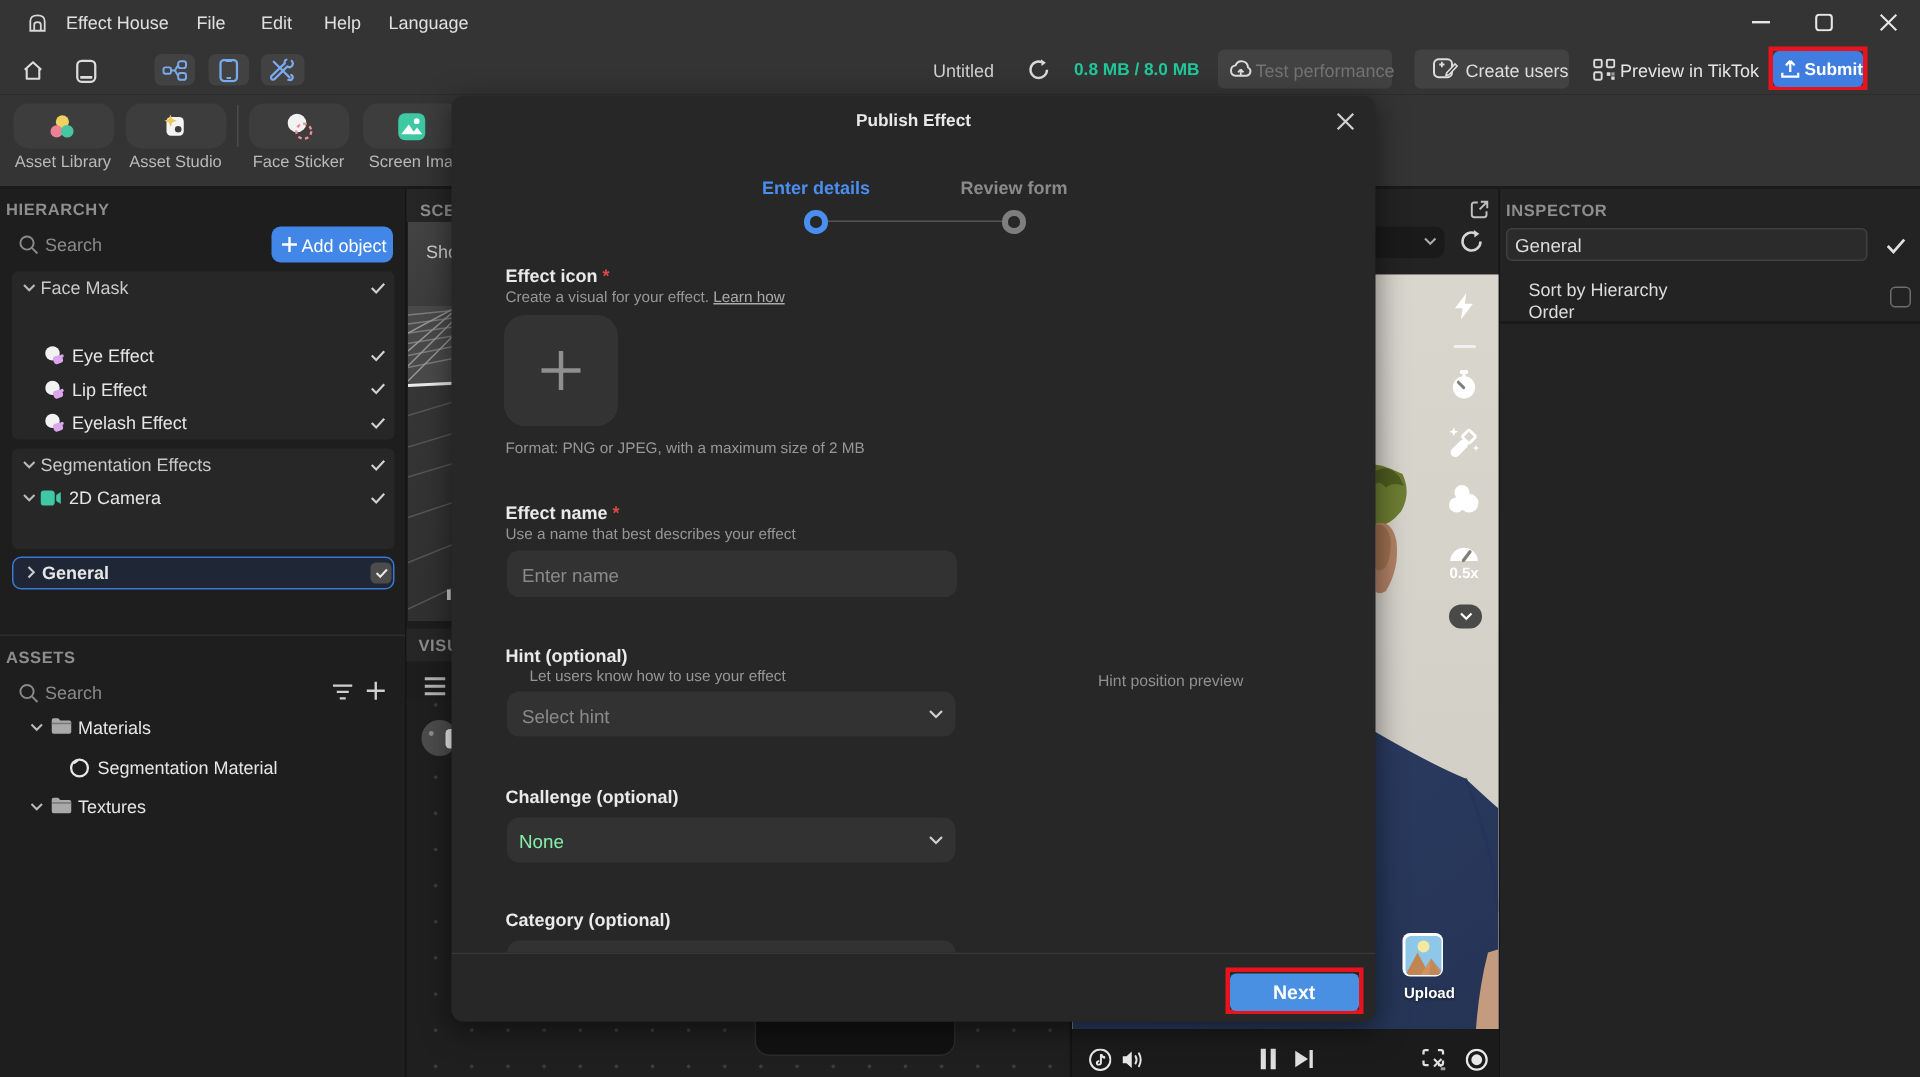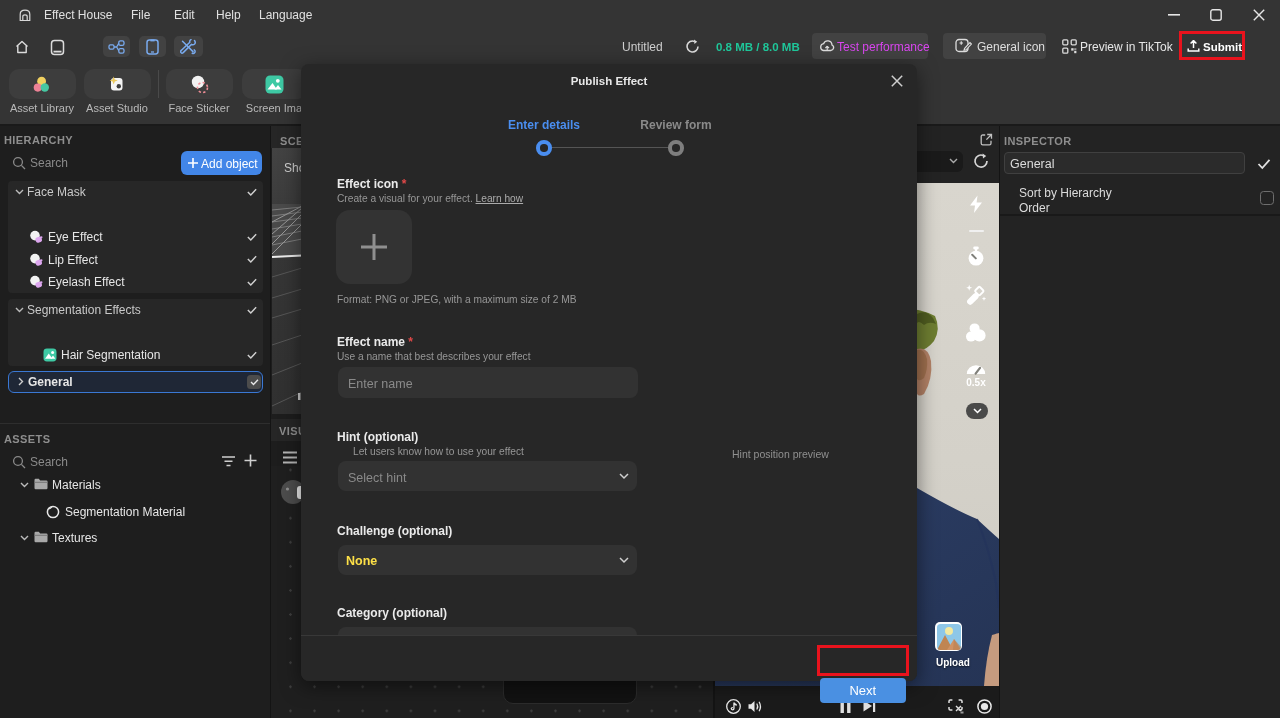--- a/index.html
+++ b/index.html
@@ -21,21 +21,21 @@
   .row { position:absolute; height:22px; line-height:22px; font-size:12px; color:#e6e6e6; width:270px; }
   .rowg { color:#c9c9c9; }
   .chk { position:absolute; right:12px; top:4.5px; width:12px; height:12px; }
   .gbtn { position:absolute; background:#2d2d2d; border-radius:4px; }
   .modal { position:absolute; left:301px; top:64px; width:616px; height:617px; background:#272727;
      border-radius:8px; box-shadow:0 5px 20px rgba(0,0,0,0.5); }
   .mlabel { font-size:12px; font-weight:bold; color:#eaeaea; }
   .mdesc { font-size:10.2px; color:#979797; }
   .minput { position:absolute; background:#323232; border-radius:8px; }
   .red { color:#e04848; }
-  .blue-btn { background:#4a90e2; border-radius:4px; color:#fff; font-weight:normal;margin-top:29px; }
+  .blue-btn { background:#4a90e2; border-radius:4px; color:#fff; font-weight:bold; }
   .redbox { position:absolute; border:3px solid #e9131d; }
   svg { display:block; }
 </style>
 </head>
 <body>
 <div id="app">
 
   <div class="titlebar">
     <svg class="abs" style="left:17px;top:7px" width="16" height="16" viewBox="0 0 16 16">
       <path d="M3.2 13.5 V7.2 Q3.2 3.2 8 3.2 Q12.8 3.2 12.8 7.2 V13.5 Z M5.8 13.5 V9.5 Q5.8 7.8 8 7.8 Q10.2 7.8 10.2 9.5 V13.5" fill="none" stroke="#d8d8d8" stroke-width="1.2"></path>
@@ -91,28 +91,28 @@
   <svg class="abs" style="left:685px;top:39px" width="15" height="15" viewBox="0 0 15 15">
     <path d="M13 7.5 A5.5 5.5 0 1 1 9.6 2.4" fill="none" stroke="#dadada" stroke-width="1.6"></path>
     <path d="M9 0.5 L12.2 2.8 L9.4 5" fill="#dadada"></path>
   </svg>
   <div class="menu" style="left:716px;top:41px;color:#1fc79a;font-weight:bold;font-size:11.5px">0.8 MB / 8.0 MB</div>
   <div class="gbtn" style="left:812px;top:33px;width:116px;height:26px;background:#424242"></div>
   <svg class="abs" style="left:819px;top:38px" width="16" height="16" viewBox="0 0 16 16">
     <path d="M4.5 12.5 A3.5 3.5 0 0 1 4.7 5.6 A4.3 4.3 0 0 1 13 7 A2.9 2.9 0 0 1 11.8 12.5 Z" fill="none" stroke="#dcdcdc" stroke-width="1.3"></path>
     <path d="M8.2 12.8 V8.6 M8.2 8.2 L6.4 10.2 M8.2 8.2 L10 10.2" stroke="#dcdcdc" stroke-width="1.2" fill="none"></path>
   </svg>
-  <div class="menu" style="left:837px;top:40px;color:#d946ef">Test performance</div>
+  <div class="menu" style="left:837px;top:40px;color:#737373">Test performance</div>
   <div class="gbtn" style="left:943px;top:33px;width:103px;height:26px;background:#424242"></div>
   <svg class="abs" style="left:955px;top:38px" width="17" height="16" viewBox="0 0 17 16">
     <rect x="1" y="1.5" width="12" height="12" rx="3" fill="none" stroke="#dcdcdc" stroke-width="1.3"></rect>
     <path d="M4.5 5 H8 M6.25 3.2 V6.8" stroke="#dcdcdc" stroke-width="1.2"></path>
     <path d="M9.5 10.5 L15 4.6 L16.4 6 L11 11.8 L9 12.2 Z" fill="#3a3a3a" stroke="#dcdcdc" stroke-width="1.1"></path>
   </svg>
-  <div class="menu" style="left:977px;top:40px;color:#dedede">General icon</div>
+  <div class="menu" style="left:977px;top:40px;color:#dedede">Create users</div>
   <svg class="abs" style="left:1062px;top:39px" width="15" height="15" viewBox="0 0 15 15">
     <g fill="none" stroke="#dcdcdc" stroke-width="1.3">
       <rect x="0.8" y="0.8" width="5" height="5" rx="1"></rect>
       <rect x="9.2" y="0.8" width="5" height="5" rx="1"></rect>
       <rect x="0.8" y="9.2" width="5" height="5" rx="1"></rect>
     </g>
     <rect x="9.2" y="9.2" width="2.4" height="2.4" fill="#dcdcdc"></rect>
     <rect x="12.2" y="12" width="2.2" height="2.2" fill="#dcdcdc"></rect>
     <rect x="12.2" y="9.2" width="2.2" height="2.2" fill="#dcdcdc" opacity="0.6"></rect>
   </svg>
@@ -218,28 +218,30 @@
 
   <div class="row rowg" style="left:0;top:299px">
     <svg class="abs" style="left:15px;top:8px" width="9" height="6" viewBox="0 0 9 6">
         <path d="M1 1 L4.5 4.5 L8 1" fill="none" stroke="#bbb" stroke-width="1.4"></path>
       </svg>
     <span style="position:absolute;left:27px">Segmentation Effects</span>
     <svg class="chk" viewBox="0 0 13 13">
         <path d="M2 6.5 L5.2 9.7 L11 3.5" fill="none" stroke="#d0d0d0" stroke-width="1.6"></path>
       </svg>
   </div>
-  <div class="row" style="left:0;top:344px">
-    <svg class="abs" style="left:43px;top:4px" width="14" height="14" viewBox="0 0 14 14">
-        <rect x="0.5" y="0.5" width="13" height="13" rx="3.4" fill="#3ec9a4"></rect>
-        <circle cx="9.6" cy="4.4" r="1.5" fill="#fff"></circle>
-        <path d="M2 10.8 L5.8 5.6 L9.4 10.8 Z" fill="#fff"></path>
-        <path d="M7.4 10.8 L10 7.4 L12.4 10.8 Z" fill="#fff"></path>
-      </svg>
-    <span style="position:absolute;left:61px">Hair Segmentation</span>
+  <div class="row" style="left:0;top:321px">
+    <svg class="abs" style="left:15px;top:8px" width="9" height="6" viewBox="0 0 9 6">
+        <path d="M1 1 L4.5 4.5 L8 1" fill="none" stroke="#bbb" stroke-width="1.4"></path>
+      </svg>
+    <svg class="abs" style="left:27px;top:5px" width="14" height="12" viewBox="0 0 14 12">
+        <rect x="0" y="1" width="9.5" height="10" rx="2.4" fill="#3ec9a4"></rect>
+        <path d="M10.5 4 L13.5 2 V10 L10.5 8 Z" fill="#3ec9a4"></path>
+        <rect x="10.8" y="4.6" width="2.4" height="2.8" fill="#3ec9a4"></rect>
+      </svg>
+    <span style="position:absolute;left:46px">2D Camera</span>
     <svg class="chk" viewBox="0 0 13 13">
         <path d="M2 6.5 L5.2 9.7 L11 3.5" fill="none" stroke="#d0d0d0" stroke-width="1.6"></path>
       </svg>
   </div>
 
   <div class="abs" style="left:8px;top:371px;width:255px;height:22px;background:#1f2736;border:1.5px solid #3a78d4;border-radius:6px"></div>
   <div class="row" style="left:0;top:371px;font-weight:bold">
     <svg class="abs" style="left:18px;top:6px" width="6" height="9" viewBox="0 0 6 9">
         <path d="M1 1 L4.5 4.5 L1 8" fill="none" stroke="#ccc" stroke-width="1.4"></path>
       </svg>
@@ -497,21 +499,21 @@
     <div class="mdesc abs" style="left:52px;top:382px">Let users know how to use your effect</div>
     <div class="minput" style="left:37px;top:397px;width:299px;height:30px"></div>
     <div class="abs" style="left:47px;top:407px;font-size:12.5px;color:#8a8a8a">Select hint</div>
     <svg class="abs" style="left:318px;top:409px" width="10" height="7" viewBox="0 0 10 7">
         <path d="M1 1 L5 5 L9 1" fill="none" stroke="#cfcfcf" stroke-width="1.5"></path>
       </svg>
     <div class="abs" style="left:431px;top:384px;font-size:10.5px;color:#909090">Hint position preview</div>
 
     <div class="mlabel abs" style="left:36px;top:460px">Challenge (optional)</div>
     <div class="minput" style="left:37px;top:481px;width:299px;height:30px"></div>
-    <div class="abs" style="left:45px;top:490px;font-size:12.5px;font-weight:bold;color:#fde047">None</div>
+    <div class="abs" style="left:45px;top:490px;font-size:12.5px;font-weight:normal;color:#86efac">None</div>
     <svg class="abs" style="left:318px;top:493px" width="10" height="7" viewBox="0 0 10 7">
         <path d="M1 1 L5 5 L9 1" fill="none" stroke="#cfcfcf" stroke-width="1.5"></path>
       </svg>
 
     <div class="mlabel abs" style="left:36px;top:542px">Category (optional)</div>
     <div class="minput" style="left:37px;top:563px;width:299px;height:8px;border-radius:8px 8px 0 0"></div>
 
     <div class="abs" style="left:0;top:571px;width:616px;height:46px;background:#272727;border-top:1px solid #383838;border-radius:0 0 8px 8px"></div>
     <div class="redbox" style="left:515.5px;top:581px;width:92px;height:31px"></div>
     <div class="blue-btn abs" style="left:519px;top:585px;width:85.5px;height:25px;font-size:13px;text-align:center;line-height:25px">Next</div>

